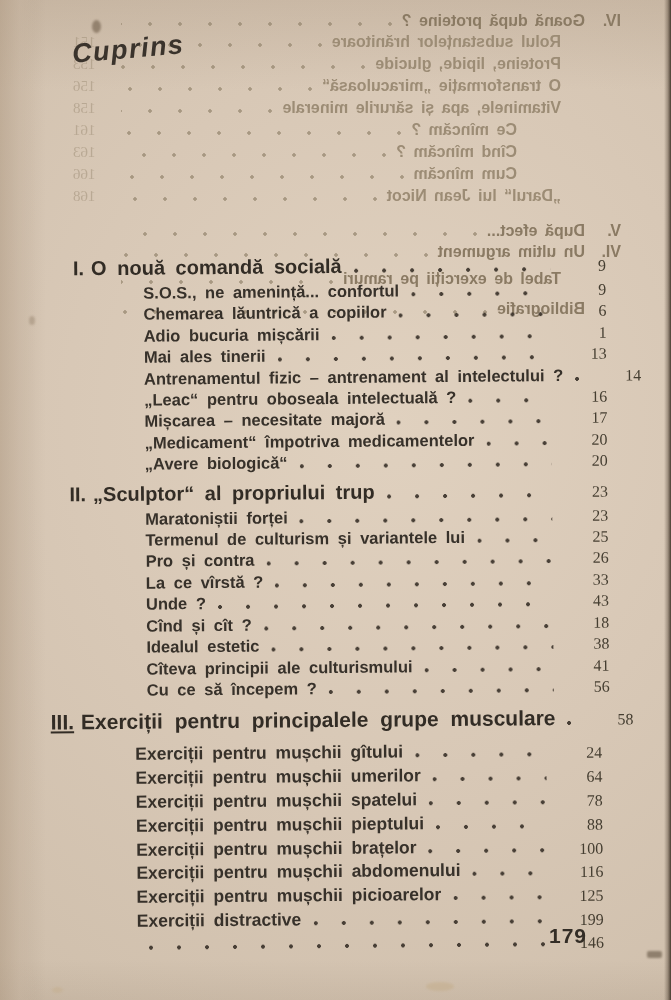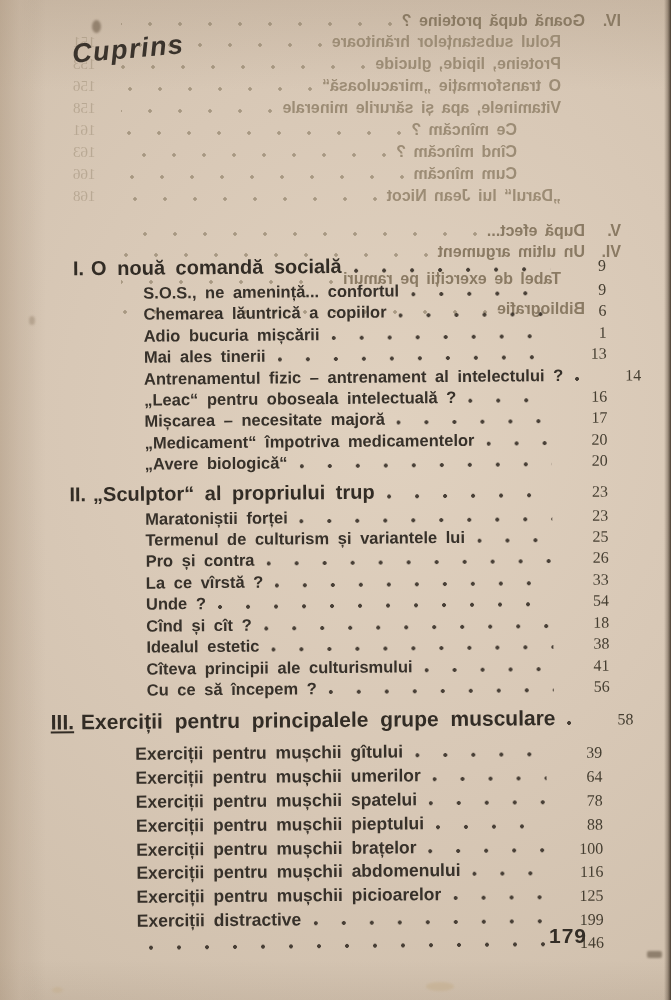--- a/index.html
+++ b/index.html
@@ -254,21 +254,21 @@
     <div class="row item">
       <span class="lbl"></span>
         <span class="ttl">La ce vîrstă ?</span>
         <span class="leader"></span>
         <span class="num">33</span>
     </div>
     <div class="row item">
       <span class="lbl"></span>
         <span class="ttl">Unde ?</span>
         <span class="leader"></span>
-        <span class="num">54</span>
+        <span class="num">43</span>
     </div>
     <div class="row item">
       <span class="lbl"></span>
         <span class="ttl">Cînd și cît ?</span>
         <span class="leader"></span>
         <span class="num">18</span>
     </div>
     <div class="row item">
       <span class="lbl"></span>
         <span class="ttl">Idealul estetic</span>
@@ -290,21 +290,21 @@
     <div class="row sec sec3">
       <span class="lbl">III.</span>
         <span class="ttl">Exerciții pentru principalele grupe musculare</span>
         <span class="leader"></span>
         <span class="num">58</span>
     </div>
     <div class="row item3">
       <span class="lbl"></span>
         <span class="ttl">Exerciții pentru mușchii gîtului</span>
         <span class="leader"></span>
-        <span class="num">39</span>
+        <span class="num">24</span>
     </div>
     <div class="row item3">
       <span class="lbl"></span>
         <span class="ttl">Exerciții pentru mușchii umerilor</span>
         <span class="leader"></span>
         <span class="num">64</span>
     </div>
     <div class="row item3">
       <span class="lbl"></span>
         <span class="ttl">Exerciții pentru mușchii spatelui</span>

